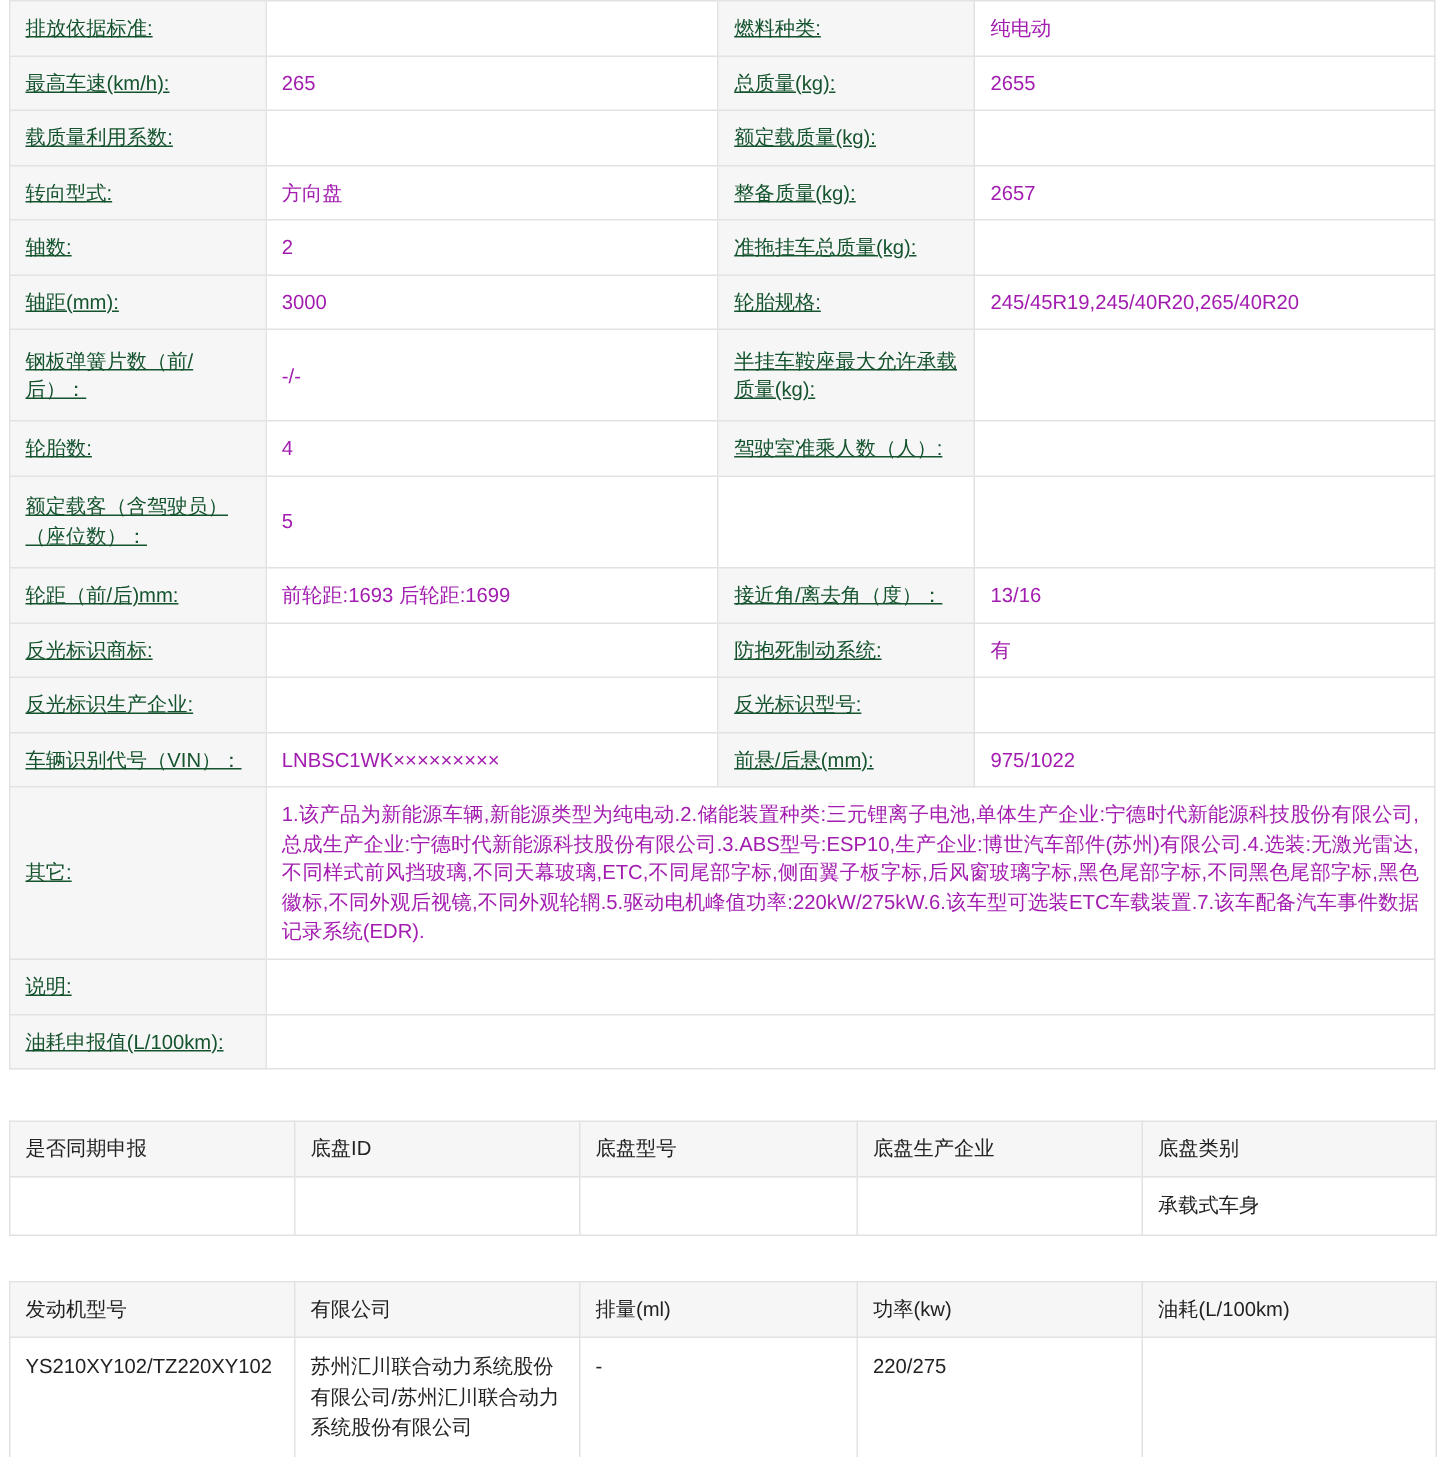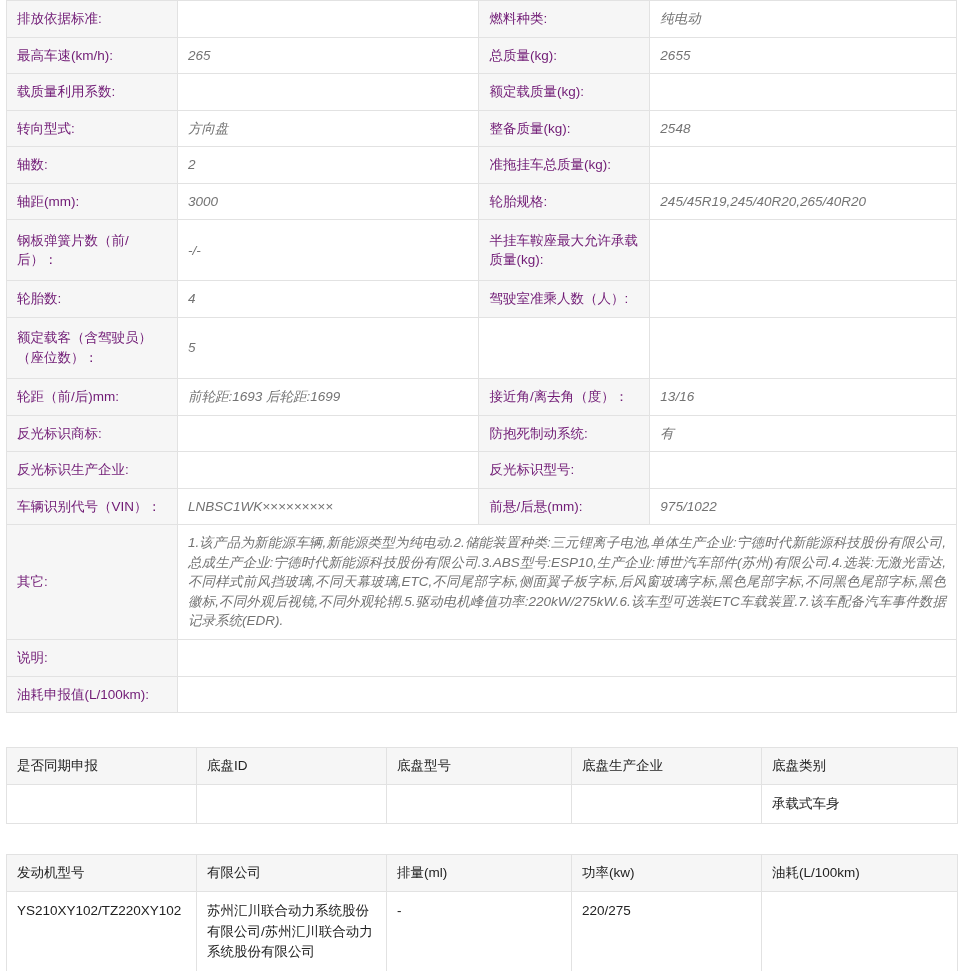--- a/index.html
+++ b/index.html
@@ -26,26 +26,26 @@
   }
   table.main td {
     border: 1px solid #e2e2e2;
     padding: 8px 10px;
     vertical-align: middle;
     line-height: 1.45;
     word-break: break-all;
   }
   td.label {
     background: #f6f6f6;
-    color: #701a75;
+    color: #14532d;
+    text-decoration: underline;
   }
   td.value {
     background: #ffffff;
-    color: #737373;
-    font-style: italic;
+    color: #a21caf;
   }
   .col-l1 { width: 170px; }
   .col-v1 { width: 300px; }
   .col-l2 { width: 170px; }
   .col-v2 { width: 305px; }
 
   .spacer {
     height: 34px;
   }
   .spacer-sm {
@@ -113,21 +113,21 @@
       <tr>
         <td class="label">载质量利用系数:</td>
         <td class="value"></td>
         <td class="label">额定载质量(kg):</td>
         <td class="value"></td>
       </tr>
       <tr>
         <td class="label">转向型式:</td>
         <td class="value">方向盘</td>
         <td class="label">整备质量(kg):</td>
-        <td class="value">2548</td>
+        <td class="value">2657</td>
       </tr>
       <tr>
         <td class="label">轴数:</td>
         <td class="value">2</td>
         <td class="label">准拖挂车总质量(kg):</td>
         <td class="value"></td>
       </tr>
       <tr>
         <td class="label">轴距(mm):</td>
         <td class="value">3000</td>

